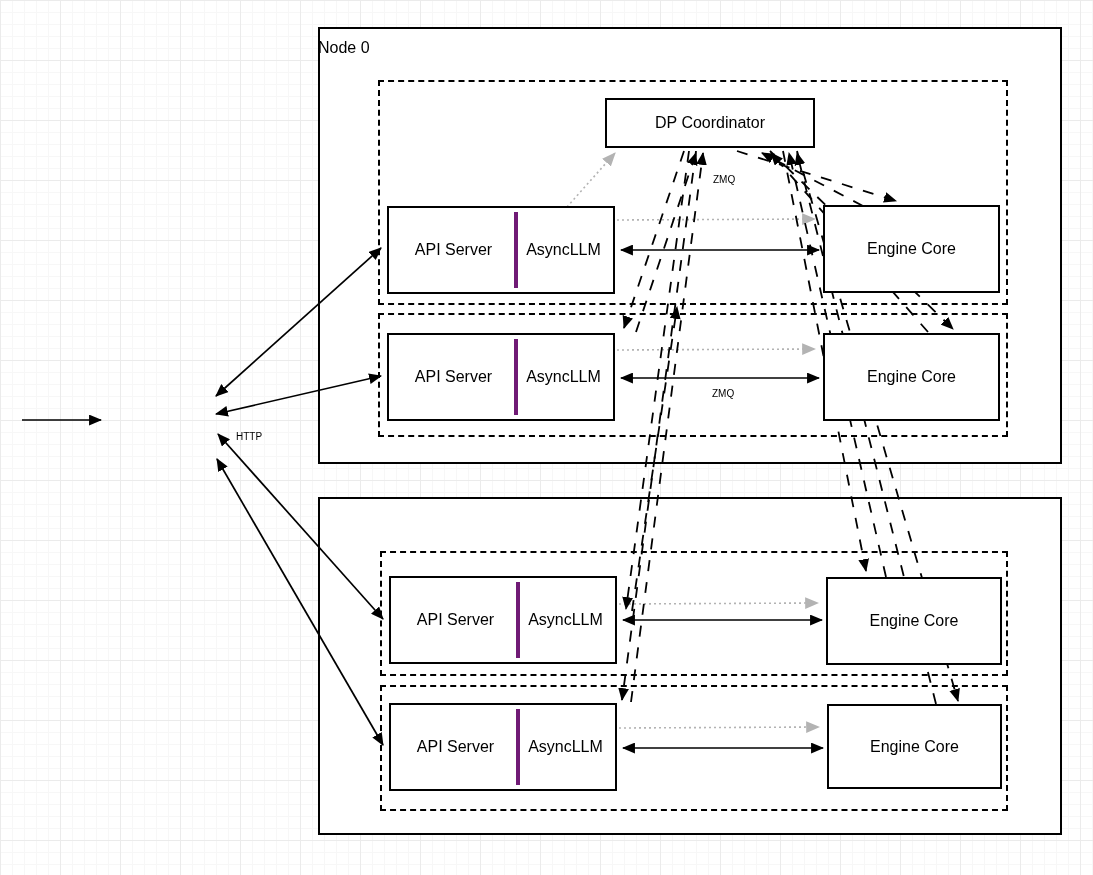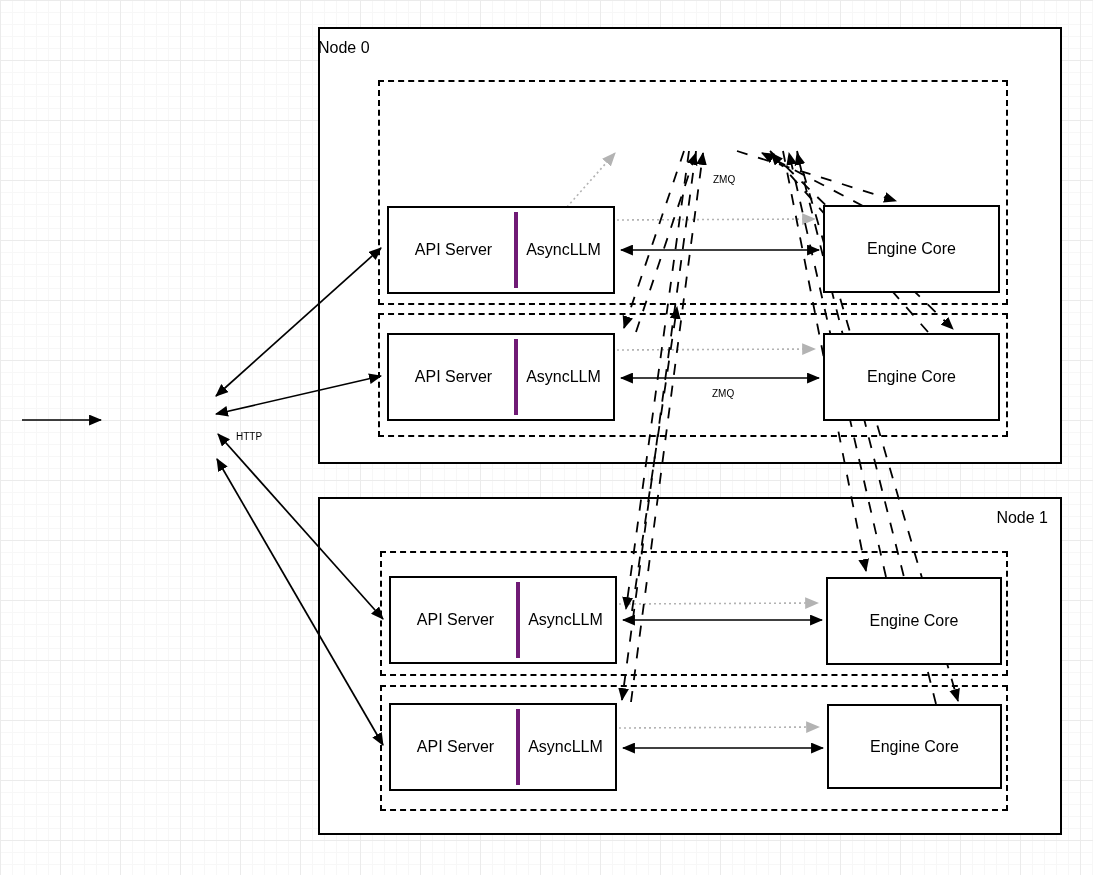--- a/index.html
+++ b/index.html
@@ -47,21 +47,20 @@
 </style>
 </head>
 <body>
 
 <div id="canvas">
 
   <div class="node-container" style="left:318px;top:27px;width:744px;height:437px;"></div>
   <div class="node-label" style="left:318px;top:39px;width:730px;">Node 0</div>
 
   <div class="node-container" style="left:318px;top:497px;width:744px;height:338px;"></div>
-  <div class="node-label" style="left:318px;top:509px;width:730px;text-align:right;">Node 1</div>
 
   <div class="group-border" style="left:378px;top:80px;width:630px;height:225px;"></div>
   <div class="group-border" style="left:378px;top:313px;width:630px;height:124px;"></div>
   <div class="group-border" style="left:380px;top:551px;width:628px;height:125px;"></div>
   <div class="group-border" style="left:380px;top:685px;width:628px;height:126px;"></div>
 
   <svg class="wires" width="1093" height="875" viewBox="0 0 1093 875">
     <defs>
       <marker id="ae" viewBox="0 0 12 10" markerWidth="13" markerHeight="11" refX="11" refY="5" orient="auto" markerUnits="userSpaceOnUse">
         <path d="M0,0 L12,5 L0,10 z" fill="#000"></path>
@@ -105,20 +104,23 @@
       <line x1="936" y1="704" x2="797" y2="153" marker-end="url(#ae)"></line>
       <line x1="684" y1="151" x2="624" y2="328" marker-end="url(#ae)"></line>
       <line x1="636" y1="332" x2="696" y2="153" marker-end="url(#ae)"></line>
       <line x1="689" y1="151" x2="626" y2="609" marker-end="url(#ae)"></line>
       <line x1="632" y1="611" x2="677" y2="307" marker-end="url(#ae)"></line>
       <line x1="696" y1="151" x2="622" y2="700" marker-end="url(#ae)"></line>
       <line x1="631" y1="702" x2="703" y2="153" marker-end="url(#ae)"></line>
     </g>
   </svg>
 
+  <div class="shape" style="left:605px;top:98px;width:210px;height:50px;">
+    <span>DP Coordinator</span>
+  </div>
 
 
   <div class="shape split" style="left:387px;top:206px;width:228px;height:88px;">
     <div class="cell api">API Server</div>
     <div class="cell async">AsyncLLM</div>
   </div>
   <div class="shape" style="left:823px;top:205px;width:177px;height:88px;">
     <span>Engine Core</span>
   </div>
 

